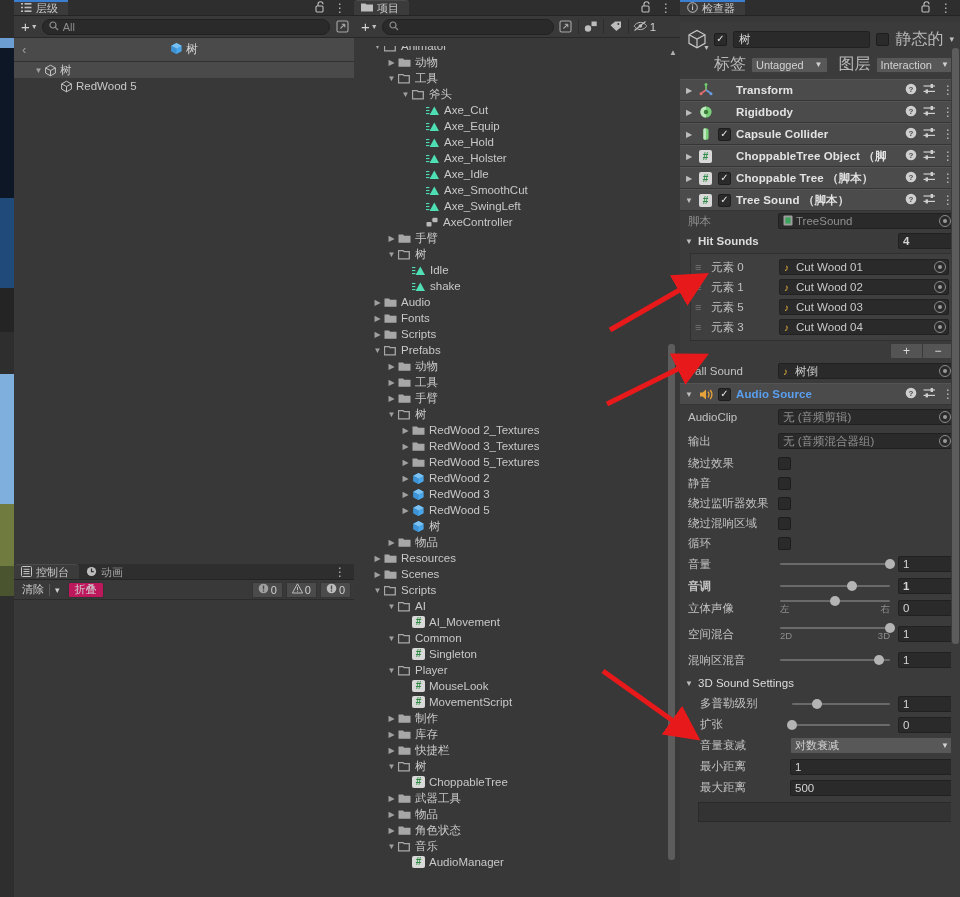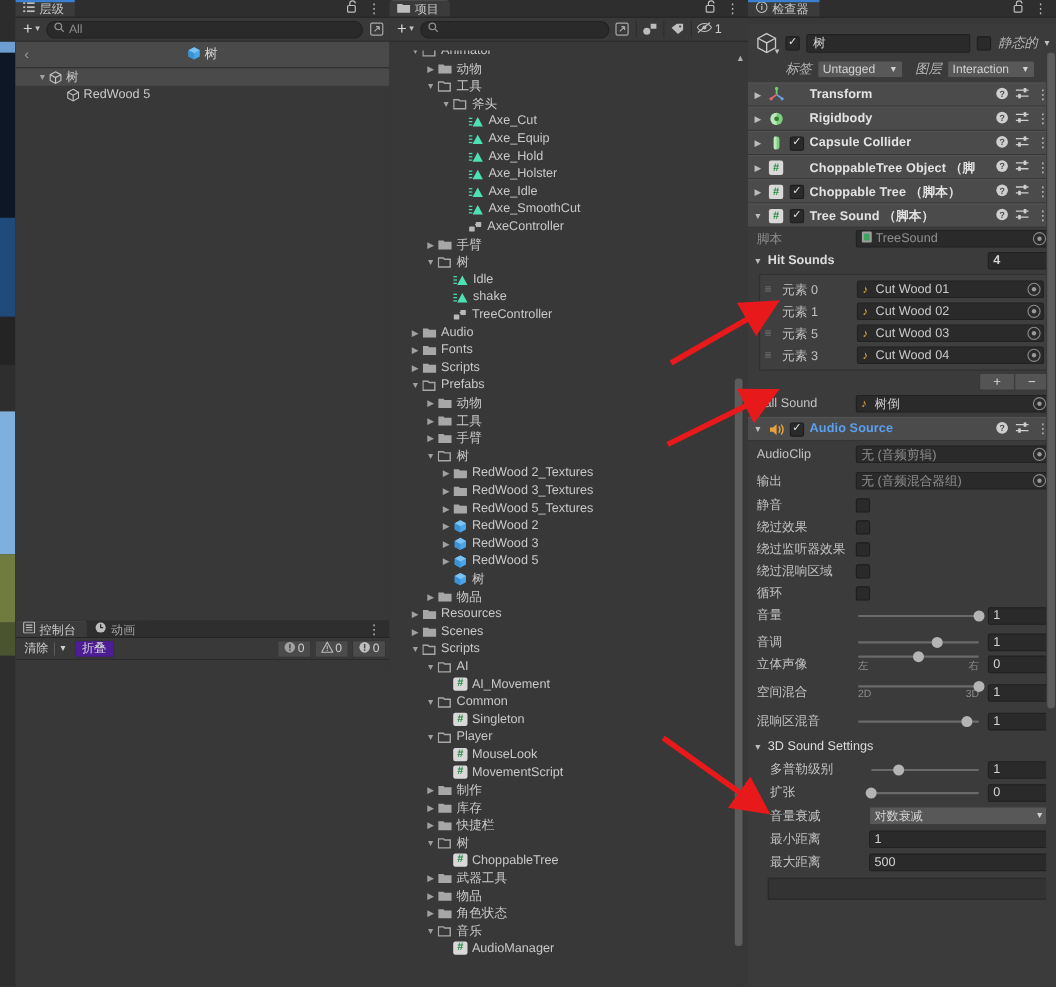--- a/index.html
+++ b/index.html
@@ -54,38 +54,38 @@
   
   #project { left:354px; top:0; width:326px; height:897px; background:#383838; }
   .ptree { position:absolute; top:46px; left:0; right:0; bottom:0; overflow:hidden; }
   .prow { height:16px; display:flex; align-items:center; font-size:11.5px; color:#c8c8c8; white-space:nowrap; }
   .twist { width:11px; text-align:center; color:#a0a0a0; font-size:8px; flex:0 0 11px; }
   .twist.none { color:transparent; }
 
   
   #console { left:14px; top:564px; width:340px; height:333px; background:#383838; }
   .cons-toolbar{ height:20px; background:#393939; display:flex; align-items:center; gap:3px; padding:0 3px; border-bottom:1px solid #2b2b2b;}
-  .cbtn { height:16px; background:#4c1d95; border:1px solid #343434; border-radius:2px;
+  .cbtn { height:16px; background:#be185d; border:1px solid #343434; border-radius:2px;
           display:flex; align-items:center; padding:0 6px; color:#d0d0d0; font-size:11px; }
   .cbtn.flat { background:transparent; border-color:transparent; }
   .counter { display:flex; align-items:center; gap:2px; height:16px; padding:0 5px; background:#4b4b4b;
              border:1px solid #343434; color:#cfcfcf; font-size:11px;}
   .cons-body{ position:absolute; top:42px; left:0; right:0; bottom:0; background:#383838; }
 
   
   #inspector { left:680px; top:0; width:280px; height:897px; background:#383838; }
   .insp-body { position:absolute; top:22px; left:0; right:0; bottom:0; background:#3b3b3b; }
 
   .go-header { padding:6px 6px 4px 6px; display:flex; flex-direction:column; gap:4px; background:#3b3b3b;}
   .go-line1 { display:flex; align-items:center; gap:6px; }
   .cubeicon { width:22px; height:22px; position:relative; flex:0 0 22px; }
   .namefield { flex:1; height:17px; background:#2a2a2a; border:1px solid #212121; border-radius:2px;
                display:flex; align-items:center; padding:0 5px; color:#d4d4d4; font-size:11.5px;}
   .go-line2 { display:flex; align-items:center; gap:5px; padding-left:28px; }
-  .lbl-sm { color:#b8b8b8; font-size:12px; white-space:nowrap;font-style:italic; }
+  .lbl-sm { color:#b8b8b8; font-size:16px; white-space:nowrap; }
   .dropdown { height:16px; background:#585858; border:1px solid #3c3c3c; border-radius:2px;
               display:flex; align-items:center; justify-content:space-between; gap:4px;
               padding:0 4px; color:#d2d2d2; font-size:11px; overflow:hidden;}
   .checkbox { width:13px; height:13px; background:#2a2a2a; border:1px solid #1d1d1d; border-radius:2px;
               flex:0 0 13px; display:flex; align-items:center; justify-content:center;
               color:#e6e6e6; font-size:10px; line-height:1;}
   .checkbox.on { background:#2a2a2a; }
 
   .comp-row { height:22px; display:flex; align-items:center; gap:5px; padding:0 6px 0 4px;
               background:#4b4b4b; border-bottom:1px solid #353535; border-top:1px solid #545454; }
@@ -409,80 +409,81 @@
               <rect x="0" y="5" width="3.4" height="1.1" fill="#4ee0b4"></rect>
               <rect x="0" y="8" width="3.4" height="1.1" fill="#4ee0b4"></rect>
               <path d="M8.3 1.4 13 10H3.6z" fill="#4ee0b4"></path>
             </svg>
           </span>
           <span>Axe_SmoothCut</span>
         </div>
         <div class="prow">
           <span class="twist none" style="margin-left:60px">▶</span>
           <span style="display:flex;align-items:center;margin:0 4px 0 1px;">
-            <svg width="13" height="11" viewBox="0 0 13 11">
-              <rect x="0.5" y="5" width="5" height="4.5" rx="0.8" fill="#b9b9b9"></rect>
-              <rect x="6.5" y="0.8" width="5" height="4.5" rx="0.8" fill="#b9b9b9"></rect>
-              <path d="M5.8 3.1h2.2" stroke="#b9b9b9" stroke-width="1"></path>
-            </svg>
-          </span>
-          <span>AxeController</span>
-        </div>
-        <div class="prow">
-          <span class="twist" style="margin-left:32px">▶</span>
-          <span style="display:flex;align-items:center;margin:0 4px 0 1px;">
-            <svg width="13" height="11" viewBox="0 0 13 11">
-              <path d="M0.5 1.6h4.6l1 1.1h6.4V9.8H0.5z" fill="#a7a7a7"></path>
-            </svg>
-          </span>
-          <span>手臂</span>
-        </div>
-        <div class="prow">
-          <span class="twist" style="margin-left:32px">▼</span>
-          <span style="display:flex;align-items:center;margin:0 4px 0 1px;">
-            <svg width="13" height="11" viewBox="0 0 13 11">
-              <path d="M0.5 1.6h4.6l1 1.1h5.2V9.8H0.5z" fill="none" stroke="#a7a7a7" stroke-width="1.3"></path>
-            </svg>
-          </span>
-          <span>树</span>
-        </div>
-        <div class="prow">
-          <span class="twist none" style="margin-left:46px">▶</span>
-          <span style="display:flex;align-items:center;margin:0 4px 0 1px;">
             <svg width="14" height="11" viewBox="0 0 14 11">
               <rect x="0" y="2" width="3.4" height="1.1" fill="#4ee0b4"></rect>
               <rect x="0" y="5" width="3.4" height="1.1" fill="#4ee0b4"></rect>
               <rect x="0" y="8" width="3.4" height="1.1" fill="#4ee0b4"></rect>
               <path d="M8.3 1.4 13 10H3.6z" fill="#4ee0b4"></path>
             </svg>
           </span>
-          <span>Idle</span>
+          <span>Axe_SwingLeft</span>
+        </div>
+        <div class="prow">
+          <span class="twist none" style="margin-left:60px">▶</span>
+          <span style="display:flex;align-items:center;margin:0 4px 0 1px;">
+            <svg width="13" height="11" viewBox="0 0 13 11">
+              <rect x="0.5" y="5" width="5" height="4.5" rx="0.8" fill="#b9b9b9"></rect>
+              <rect x="6.5" y="0.8" width="5" height="4.5" rx="0.8" fill="#b9b9b9"></rect>
+              <path d="M5.8 3.1h2.2" stroke="#b9b9b9" stroke-width="1"></path>
+            </svg>
+          </span>
+          <span>AxeController</span>
+        </div>
+        <div class="prow">
+          <span class="twist" style="margin-left:32px">▶</span>
+          <span style="display:flex;align-items:center;margin:0 4px 0 1px;">
+            <svg width="13" height="11" viewBox="0 0 13 11">
+              <path d="M0.5 1.6h4.6l1 1.1h6.4V9.8H0.5z" fill="#a7a7a7"></path>
+            </svg>
+          </span>
+          <span>手臂</span>
+        </div>
+        <div class="prow">
+          <span class="twist" style="margin-left:32px">▼</span>
+          <span style="display:flex;align-items:center;margin:0 4px 0 1px;">
+            <svg width="13" height="11" viewBox="0 0 13 11">
+              <path d="M0.5 1.6h4.6l1 1.1h5.2V9.8H0.5z" fill="none" stroke="#a7a7a7" stroke-width="1.3"></path>
+            </svg>
+          </span>
+          <span>树</span>
         </div>
         <div class="prow">
           <span class="twist none" style="margin-left:46px">▶</span>
           <span style="display:flex;align-items:center;margin:0 4px 0 1px;">
             <svg width="14" height="11" viewBox="0 0 14 11">
               <rect x="0" y="2" width="3.4" height="1.1" fill="#4ee0b4"></rect>
               <rect x="0" y="5" width="3.4" height="1.1" fill="#4ee0b4"></rect>
               <rect x="0" y="8" width="3.4" height="1.1" fill="#4ee0b4"></rect>
               <path d="M8.3 1.4 13 10H3.6z" fill="#4ee0b4"></path>
             </svg>
           </span>
+          <span>Idle</span>
+        </div>
+        <div class="prow">
+          <span class="twist none" style="margin-left:46px">▶</span>
+          <span style="display:flex;align-items:center;margin:0 4px 0 1px;">
+            <svg width="14" height="11" viewBox="0 0 14 11">
+              <rect x="0" y="2" width="3.4" height="1.1" fill="#4ee0b4"></rect>
+              <rect x="0" y="5" width="3.4" height="1.1" fill="#4ee0b4"></rect>
+              <rect x="0" y="8" width="3.4" height="1.1" fill="#4ee0b4"></rect>
+              <path d="M8.3 1.4 13 10H3.6z" fill="#4ee0b4"></path>
+            </svg>
+          </span>
           <span>shake</span>
-        </div>
-        <div class="prow">
-          <span class="twist none" style="margin-left:46px">▶</span>
-          <span style="display:flex;align-items:center;margin:0 4px 0 1px;">
-            <svg width="13" height="11" viewBox="0 0 13 11">
-              <rect x="0.5" y="5" width="5" height="4.5" rx="0.8" fill="#b9b9b9"></rect>
-              <rect x="6.5" y="0.8" width="5" height="4.5" rx="0.8" fill="#b9b9b9"></rect>
-              <path d="M5.8 3.1h2.2" stroke="#b9b9b9" stroke-width="1"></path>
-            </svg>
-          </span>
-          <span>TreeController</span>
         </div>
         <div class="prow">
           <span class="twist" style="margin-left:18px">▶</span>
           <span style="display:flex;align-items:center;margin:0 4px 0 1px;">
             <svg width="13" height="11" viewBox="0 0 13 11">
               <path d="M0.5 1.6h4.6l1 1.1h6.4V9.8H0.5z" fill="#a7a7a7"></path>
             </svg>
           </span>
           <span>Audio</span>
         </div>
@@ -1176,25 +1177,25 @@
               </span>
             </div>
             <div class="prow2" style="height: 24px;">
               <span class="prop-label">输出</span>
               <span class="objfield dim">
                 <span class="val">无 (音频混合器组)</span>
                 <span class="circlebtn"></span>
               </span>
             </div>
             <div class="prow2" style="height: 20px;">
+              <span class="prop-label">绕过效果</span>
+              <span class="checkbox"></span>
+            </div>
+            <div class="prow2" style="height: 20px;">
               <span class="prop-label">静音</span>
-              <span class="checkbox"></span>
-            </div>
-            <div class="prow2" style="height: 20px;">
-              <span class="prop-label">绕过效果</span>
               <span class="checkbox"></span>
             </div>
             <div class="prow2" style="height: 20px;">
               <span class="prop-label">绕过监听器效果</span>
               <span class="checkbox"></span>
             </div>
             <div class="prow2" style="height: 20px;">
               <span class="prop-label">绕过混响区域</span>
               <span class="checkbox"></span>
             </div>
@@ -1206,21 +1207,21 @@
               <span class="prop-label" style="line-height:16px;">音量</span>
               <span class="sliderwrap">
                 <span class="srail">
                   <span class="sknob" style="left:calc(100% - 5px);"></span>
                 </span>
               </span>
               <span class="numbox-r">
                 <span>1</span>
               </span>
             </div>
-            <div class="prow2" style="height: 22px; align-items: center; padding-top: 3px;">
+            <div class="prow2" style="height: 22px; align-items: flex-start; padding-top: 3px; font-weight: bold;">
               <span class="prop-label" style="line-height:16px;">音调</span>
               <span class="sliderwrap">
                 <span class="srail">
                   <span class="sknob" style="left:calc(65% - 5px);"></span>
                 </span>
               </span>
               <span class="numbox-r">
                 <span>1</span>
               </span>
             </div>

